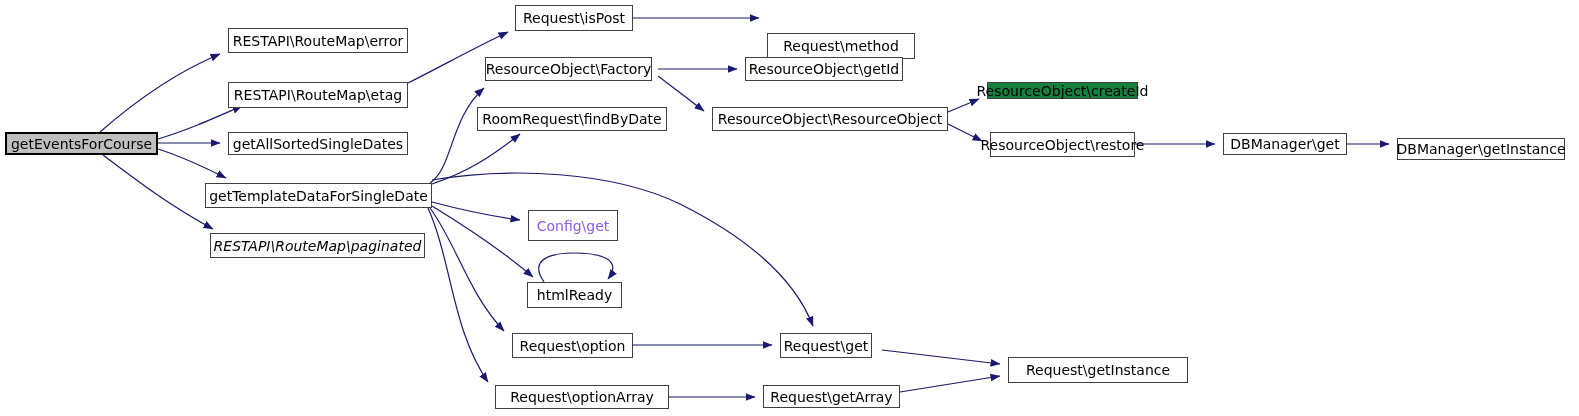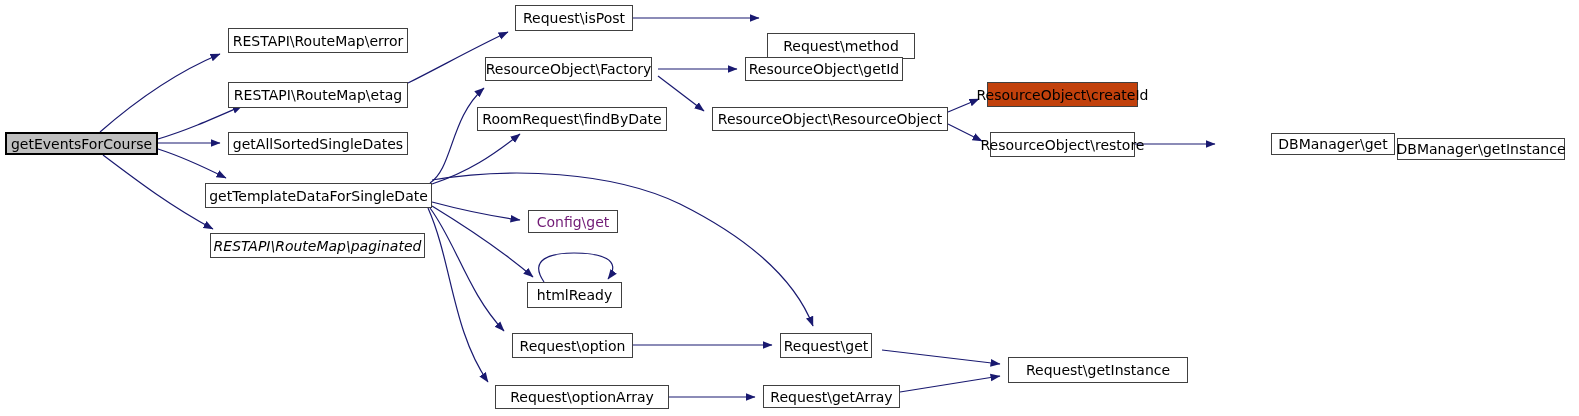--- a/index.html
+++ b/index.html
@@ -83,24 +83,24 @@
     <div class="node" style="left: 228px; top: 82px; width: 180px; height: 26px; background: rgb(255, 255, 255); border-color: rgb(64, 64, 64); color: rgb(0, 0, 0);">RESTAPI\RouteMap\etag</div>
     <div class="node" style="left: 228px; top: 132px; width: 180px; height: 23px; background: rgb(255, 255, 255); border-color: rgb(64, 64, 64); color: rgb(0, 0, 0);">getAllSortedSingleDates</div>
     <div class="node" style="left: 205px; top: 183px; width: 227px; height: 25px; background: rgb(255, 255, 255); border-color: rgb(64, 64, 64); color: rgb(0, 0, 0);">getTemplateDataForSingleDate</div>
     <div class="node" style="left: 210px; top: 233px; width: 215px; height: 25px; background: rgb(255, 255, 255); border-color: rgb(64, 64, 64); color: rgb(0, 0, 0); font-style: italic;">RESTAPI\RouteMap\paginated</div>
     <div class="node" style="left: 515px; top: 5px; width: 118px; height: 26px; background: rgb(255, 255, 255); border-color: rgb(64, 64, 64); color: rgb(0, 0, 0);">Request\isPost</div>
     <div class="node" style="left: 767px; top: 5px; width: 148px; height: 26px; background: rgb(255, 255, 255); border-color: rgb(64, 64, 64); color: rgb(0, 0, 0); margin-top: 28px;">Request\method</div>
     <div class="node" style="left: 485px; top: 57px; width: 167px; height: 24px; background: rgb(255, 255, 255); border-color: rgb(64, 64, 64); color: rgb(0, 0, 0);">ResourceObject\Factory</div>
     <div class="node" style="left: 745px; top: 57px; width: 158px; height: 24px; background: rgb(255, 255, 255); border-color: rgb(64, 64, 64); color: rgb(0, 0, 0);">ResourceObject\getId</div>
     <div class="node" style="left: 477px; top: 107px; width: 190px; height: 24px; background: rgb(255, 255, 255); border-color: rgb(64, 64, 64); color: rgb(0, 0, 0);">RoomRequest\findByDate</div>
     <div class="node" style="left: 712px; top: 107px; width: 236px; height: 24px; background: rgb(255, 255, 255); border-color: rgb(64, 64, 64); color: rgb(0, 0, 0);">ResourceObject\ResourceObject</div>
-    <div class="node" style="left: 987px; top: 82px; width: 151px; height: 25px; background: #c2410c; border-color: rgb(64, 64, 64); color: rgb(0, 0, 0);">ResourceObject\createId</div>
+    <div class="node" style="left: 987px; top: 82px; width: 151px; height: 17px; background: #15803d; border-color: rgb(64, 64, 64); color: rgb(0, 0, 0);">ResourceObject\createId</div>
     <div class="node" style="left: 990px; top: 132px; width: 145px; height: 25px; background: rgb(255, 255, 255); border-color: rgb(64, 64, 64); color: rgb(0, 0, 0);">ResourceObject\restore</div>
-    <div class="node" style="left: 1223px; top: 133px; width: 124px; height: 22px; background: rgb(255, 255, 255); border-color: rgb(64, 64, 64); color: rgb(0, 0, 0); margin-left: 48px;">DBManager\get</div>
+    <div class="node" style="left: 1223px; top: 133px; width: 124px; height: 22px; background: rgb(255, 255, 255); border-color: rgb(64, 64, 64); color: rgb(0, 0, 0);">DBManager\get</div>
     <div class="node" style="left: 1397px; top: 138px; width: 168px; height: 22px; background: rgb(255, 255, 255); border-color: rgb(64, 64, 64); color: rgb(0, 0, 0);">DBManager\getInstance</div>
-    <div class="node" style="left: 528px; top: 210px; width: 90px; height: 23px; background: rgb(255, 255, 255); border-color: rgb(64, 64, 64); color: #701a75;">Config\get</div>
+    <div class="node" style="left: 528px; top: 210px; width: 90px; height: 31px; background: rgb(255, 255, 255); border-color: rgb(64, 64, 64); color: #8b5cf6;">Config\get</div>
     <div class="node" style="left: 527px; top: 282px; width: 95px; height: 26px; background: rgb(255, 255, 255); border-color: rgb(64, 64, 64); color: rgb(0, 0, 0);">htmlReady</div>
     <div class="node" style="left: 512px; top: 333px; width: 121px; height: 25px; background: rgb(255, 255, 255); border-color: rgb(64, 64, 64); color: rgb(0, 0, 0);">Request\option</div>
     <div class="node" style="left: 780px; top: 333px; width: 92px; height: 25px; background: rgb(255, 255, 255); border-color: rgb(64, 64, 64); color: rgb(0, 0, 0);">Request\get</div>
     <div class="node" style="left: 495px; top: 385px; width: 174px; height: 24px; background: rgb(255, 255, 255); border-color: rgb(64, 64, 64); color: rgb(0, 0, 0);">Request\optionArray</div>
     <div class="node" style="left: 763px; top: 385px; width: 137px; height: 23px; background: rgb(255, 255, 255); border-color: rgb(64, 64, 64); color: rgb(0, 0, 0);">Request\getArray</div>
     <div class="node" style="left: 1008px; top: 357px; width: 180px; height: 26px; background: rgb(255, 255, 255); border-color: rgb(64, 64, 64); color: rgb(0, 0, 0);">Request\getInstance</div>
   </div>
 
 </body></html>

